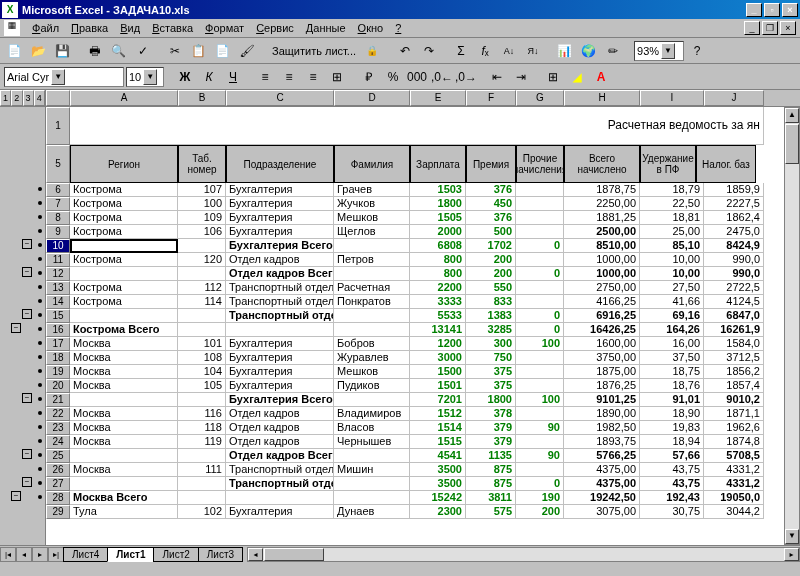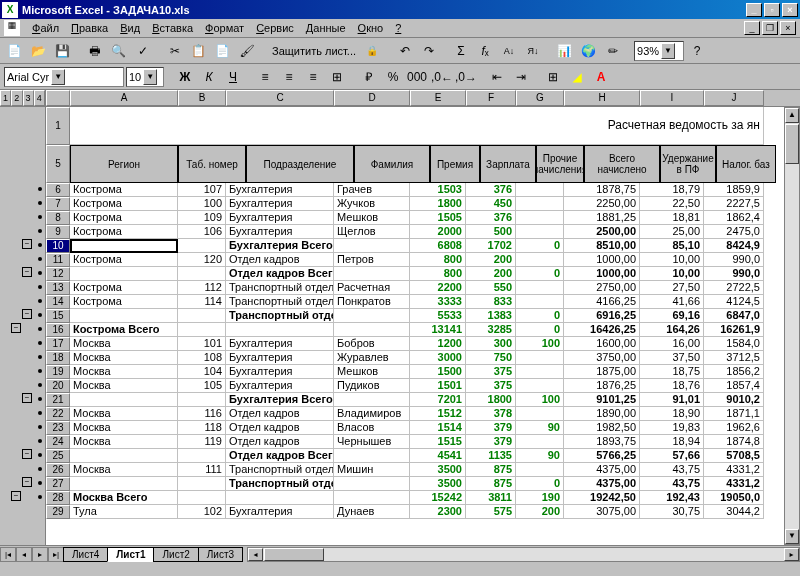--- a/index.html
+++ b/index.html
@@ -205,25 +205,25 @@
         <div class="colhdr" style="width: 60px;">J</div>
       </div>
     <div id="data-body">
         <div class="data-row tall">
           <div class="rowhdr" style="height: 38px; line-height: 36px;">1</div>
           <div class="cell banner" style="width: 694px;">Расчетная ведомость за ян</div>
         </div>
         <div class="data-row tall">
           <div class="rowhdr" style="height: 38px; line-height: 36px;">5</div>
           <div class="cell hdr-cell" style="width: 108px;">Регион</div>
-          <div class="cell hdr-cell" style="width: 68px;">Таб. номер</div>
+          <div class="cell hdr-cell" style="width: 48px;">Таб. номер</div>
           <div class="cell hdr-cell" style="width: 108px;">Подразделение</div>
           <div class="cell hdr-cell" style="width: 76px;">Фамилия</div>
+          <div class="cell hdr-cell" style="width: 56px;">Зарплата</div>
           <div class="cell hdr-cell" style="width: 50px;">Премия</div>
-          <div class="cell hdr-cell" style="width: 56px;">Зарплата</div>
           <div class="cell hdr-cell" style="width: 48px;">Прочие начисления</div>
           <div class="cell hdr-cell" style="width: 76px;">Всего начислено</div>
           <div class="cell hdr-cell" style="width: 56px;">Удержание в ПФ</div>
           <div class="cell hdr-cell" style="width: 60px;">Налог. баз</div>
         </div>
         <div class="data-row">
           <div class="rowhdr" style="height: 14px; line-height: 12px;">6</div>
           <div class="cell" style="width: 108px;">Кострома</div>
           <div class="cell num" style="width: 48px;">107</div>
           <div class="cell" style="width: 108px;">Бухгалтерия</div>

